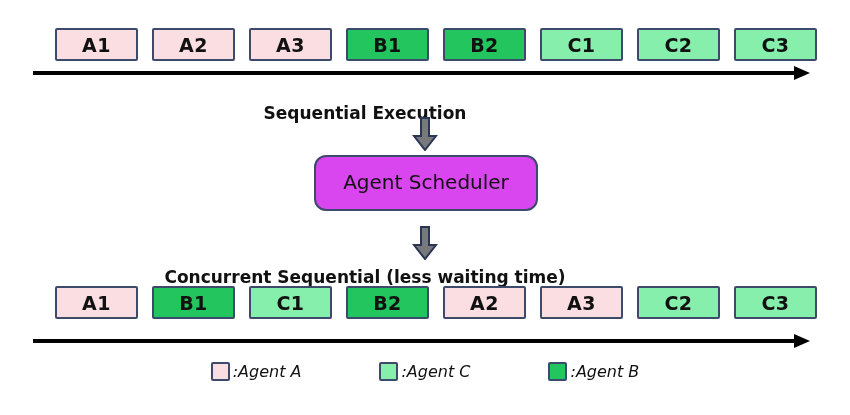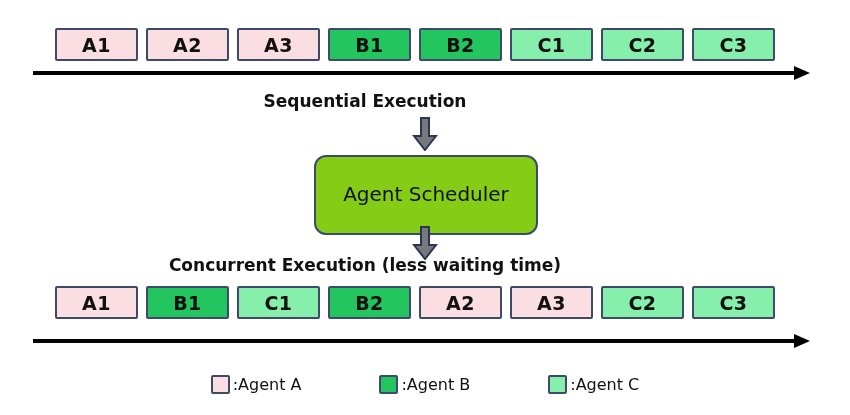--- a/index.html
+++ b/index.html
@@ -24,21 +24,21 @@
     position: absolute;
     left: 0;
     width: 850px;
     height: 48px;
   }
   .task-track {
     position: absolute;
     left: 55px;
     top: 0;
     display: flex;
-    gap: 8px;
+    gap: 14px;
   }
   .task-box {
     width: 83px;
     height: 33px;
     box-sizing: border-box;
     border: 2px solid #3d4a6b;
     border-radius: 2px;
     display: flex;
     align-items: center;
     justify-content: center;
@@ -80,63 +80,65 @@
 
   
   .caption {
     position: absolute;
     width: 730px;
     text-align: center;
     font-size: 17px;
     font-weight: 600;
     color: #111111;
     font-family: "DejaVu Sans", sans-serif;
+    margin-top: 12px;
   }
 
   
   .down-arrow {
     position: absolute;
     width: 26px;
     height: 34px;
   }
   .down-arrow svg { display: block; }
 
   
   .scheduler {
     position: absolute;
     left: 314px;
     top: 155px;
     width: 224px;
-    height: 80px;
+    height: 56px;
     box-sizing: border-box;
-    background: #84cc16;
+    background: #d946ef;
     border: 2px solid #3d4a6b;
     border-radius: 12px;
     display: flex;
     flex-direction: column;
     align-items: center;
     justify-content: center;
     line-height: 1.18;
   }
   .scheduler-line {
     font-size: 20px;
     color: #111111;
     font-family: "DejaVu Sans", sans-serif;
   }
 
   
   .legend {
     position: absolute;
     left: 0;
-    top: 375px;
+    top: 362px;
     width: 850px;
     display: flex;
     justify-content: center;
     align-items: center;
     gap: 78px;
+    font-style: italic;
   }
   .legend-item {
     display: flex;
     align-items: center;
     gap: 3px;
   }
   .legend-swatch {
     width: 19px;
     height: 19px;
     box-sizing: border-box;
@@ -183,21 +185,21 @@
   <div class="scheduler">
     <div class="scheduler-line">Agent Scheduler</div>
   </div>
 
   <div class="down-arrow" style="left:412px; top:226px;">
     <svg width="26" height="34" viewBox="0 0 26 34">
       <path d="M9 1 L17 1 L17 19 L24 19 L13 33 L2 19 L9 19 Z" fill="#77797d" stroke="#2b3554" stroke-width="2" stroke-linejoin="miter"></path>
     </svg>
   </div>
 
-  <div class="caption" style="top:255px;">Concurrent Execution (less waiting time)</div>
+  <div class="caption" style="top:255px;">Concurrent Sequential (less waiting time)</div>
 
   <div class="timeline-row" style="top:286px;">
     <div class="task-track">
       <div class="task-box fill-a">A1</div>
       <div class="task-box fill-b">B1</div>
       <div class="task-box fill-c">C1</div>
       <div class="task-box fill-b">B2</div>
       <div class="task-box fill-a">A2</div>
       <div class="task-box fill-a">A3</div>
       <div class="task-box fill-c">C2</div>
@@ -209,22 +211,22 @@
     <div class="bar"></div>
     <div class="head"></div>
   </div>
 
   <div class="legend">
     <div class="legend-item">
       <span class="legend-swatch fill-a"></span>
       <span class="legend-label">:Agent A</span>
     </div>
     <div class="legend-item">
+      <span class="legend-swatch fill-c"></span>
+      <span class="legend-label">:Agent C</span>
+    </div>
+    <div class="legend-item">
       <span class="legend-swatch fill-b"></span>
       <span class="legend-label">:Agent B</span>
     </div>
-    <div class="legend-item">
-      <span class="legend-swatch fill-c"></span>
-      <span class="legend-label">:Agent C</span>
-    </div>
   </div>
 
 </div>
 
 </body></html>

